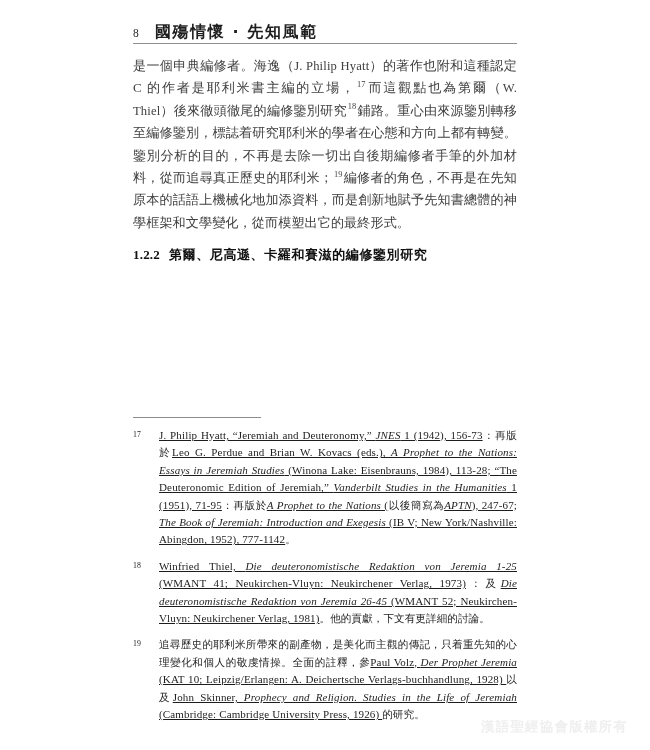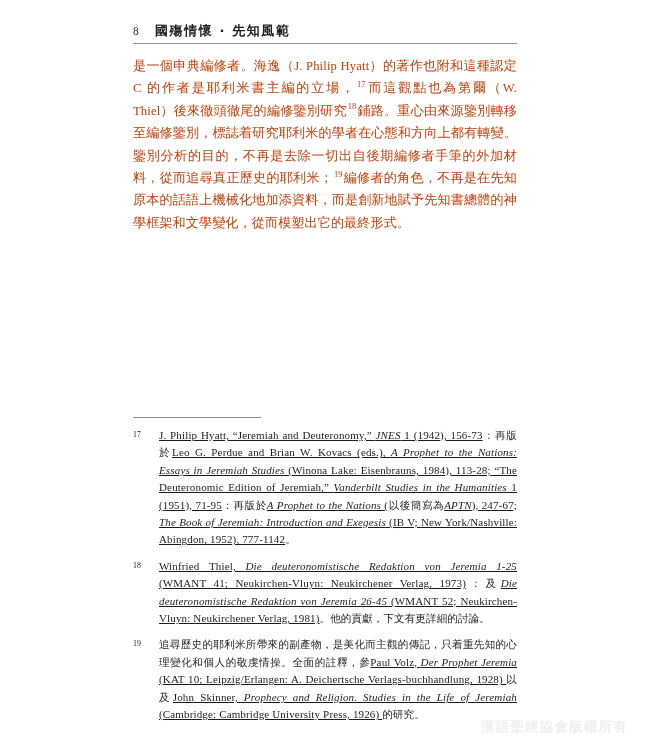--- a/index.html
+++ b/index.html
@@ -34,21 +34,21 @@
     align-items: baseline;
     gap: 16px;
   }
   .folio {
     font-size: 11.5px;
     color: #2a2a2a;
     letter-spacing: 0.2px;
   }
   .runhead {
     font-family: "DejaVu Sans", "Liberation Sans", sans-serif;
-    font-size: 13px;
+    font-size: 16px;
     font-weight: bold;
     color: #1f1f1f;
     letter-spacing: 1.6px;
   }
   .header-rule {
     position: absolute;
     left: 133px;
     top: 43px;
     width: 384px;
     height: 1px;
@@ -62,21 +62,21 @@
     top: 55px;
     width: 384px;
   }
 
   p.para {
     margin: 0;
     font-size: 13.1px;
     line-height: 22.4px;
     text-align: justify;
     text-justify: inter-ideograph;
-    color: #c2410c;
+    color: #404040;
     letter-spacing: 0.1px;
   }
   p.para.indent {
     text-indent: 26px;
   }
 
   .lat {
     font-family: "Liberation Serif", "DejaVu Serif", serif;
     font-size: 12.6px;
     letter-spacing: 0.15px;
@@ -174,20 +174,21 @@
   <div class="header">
     <span class="folio">8</span>
     <span class="runhead">國殤情懷 · 先知風範</span>
   </div>
   <div class="header-rule"></div>
 
   <div class="body-col">
     <p class="para"><span>是一個申典編修者。海逸（</span><span class="lat">J. Philip Hyatt</span><span>）的著作也附和這種認定 C 的作者是耶利米書主編的立場，</span><sup class="fn">17</sup><span>而這觀點也為第爾（</span><span class="lat">W. Thiel</span><span>）後來徹頭徹尾的編修鑒別研究</span><sup class="fn">18</sup><span>鋪路。重心由來源鑒別轉移至編修鑒別，標誌着研究耶利米的學者在心態和方向上都有轉變。鑒別分析的目的，不再是去除一切出自後期編修者手筆的外加材料，從而追尋真正歷史的耶利米；</span><sup class="fn">19</sup><span>編修者的角色，不再是在先知原本的話語上機械化地加添資料，而是創新地賦予先知書總體的神學框架和文學變化，從而模塑出它的最終形式。</span></p>
   </div>
 
+  <h2 class="sec"><span class="num">1.2.2</span><span>第爾、尼高遜、卡羅和賽滋的編修鑒別研究</span></h2>
 
 
   <div class="fn-rule"></div>
 
   <div class="notes">
     <div class="note">
       <span class="marker">17</span>
       <span class="note-body"><span class="lat">J. Philip Hyatt, “Jeremiah and Deuteronomy,” </span><span class="lat it">JNES</span><span class="lat"> 1 (1942), 156-73</span><span>：再版於</span><span class="lat">Leo G. Perdue and Brian W. Kovacs (eds.), </span><span class="lat it">A Prophet to the Nations: Essays in Jeremiah Studies</span><span class="lat"> (Winona Lake: Eisenbrauns, 1984), 113-28; “The Deuteronomic Edition of Jeremiah,” </span><span class="lat it">Vanderbilt Studies in the Humanities</span><span class="lat"> 1 (1951), 71-95</span><span>：再版於</span><span class="lat it">A Prophet to the Nations</span><span class="lat"> (</span><span>以後簡寫為</span><span class="lat it">APTN</span><span class="lat">), 247-67; </span><span class="lat it">The Book of Jeremiah: Introduction and Exegesis</span><span class="lat"> (IB V; New York/Nashville: Abingdon, 1952), 777-1142</span><span>。</span></span>
     </div>
     <div class="note">

